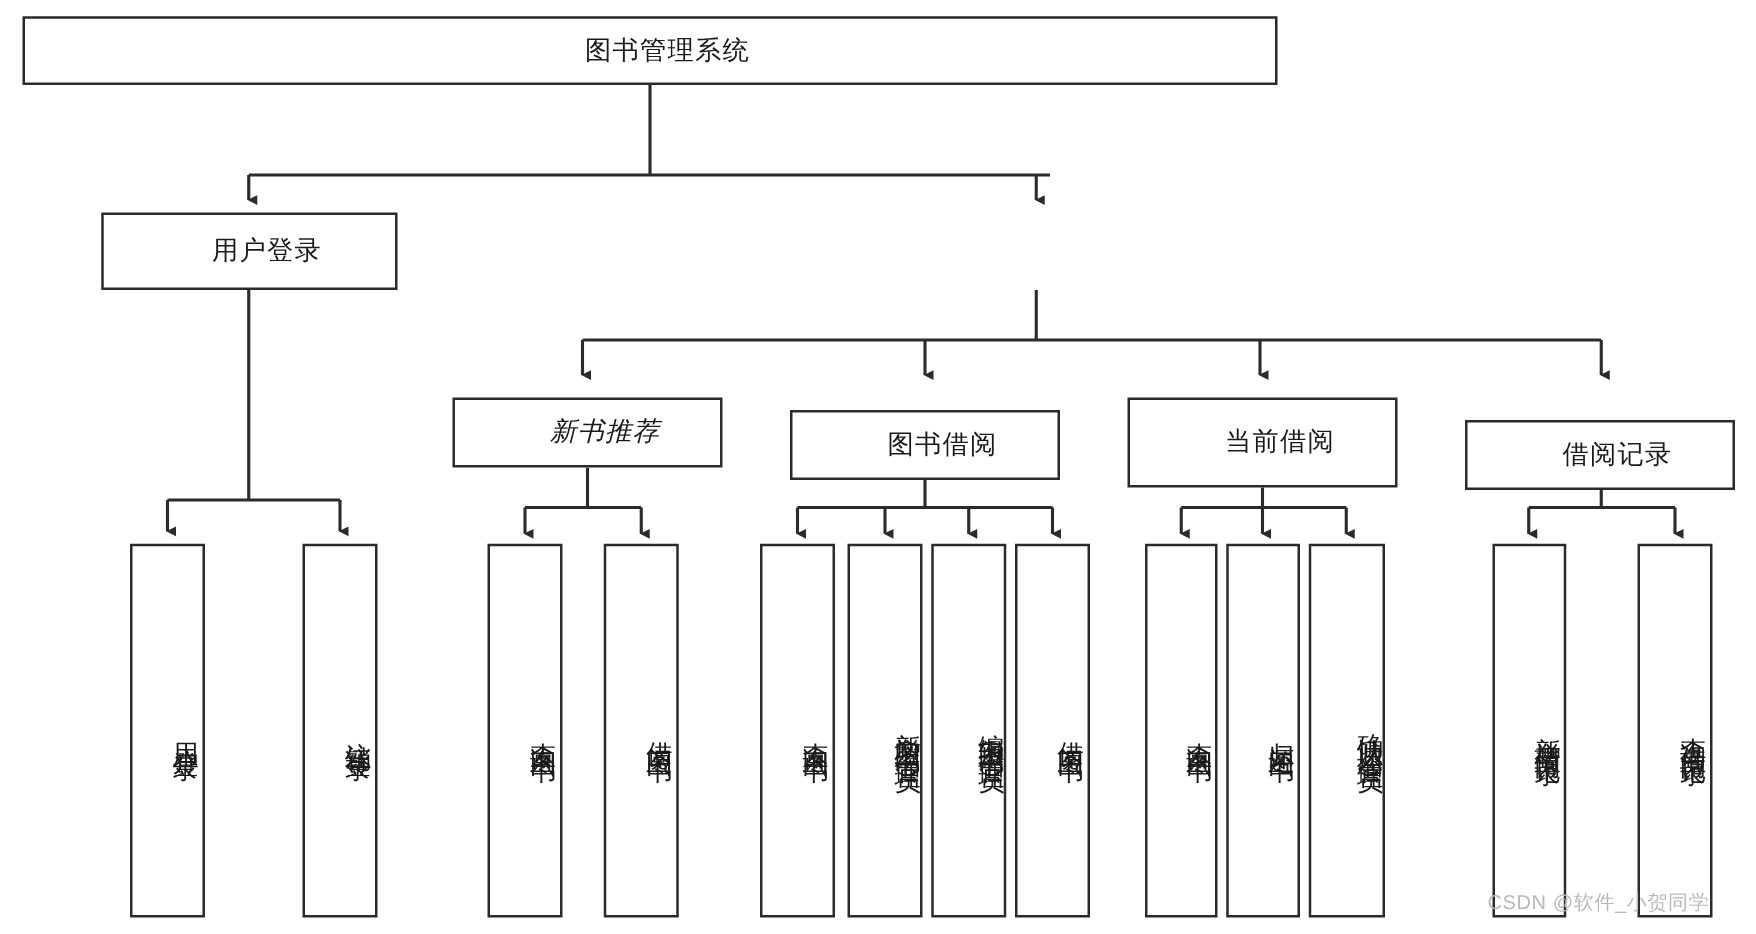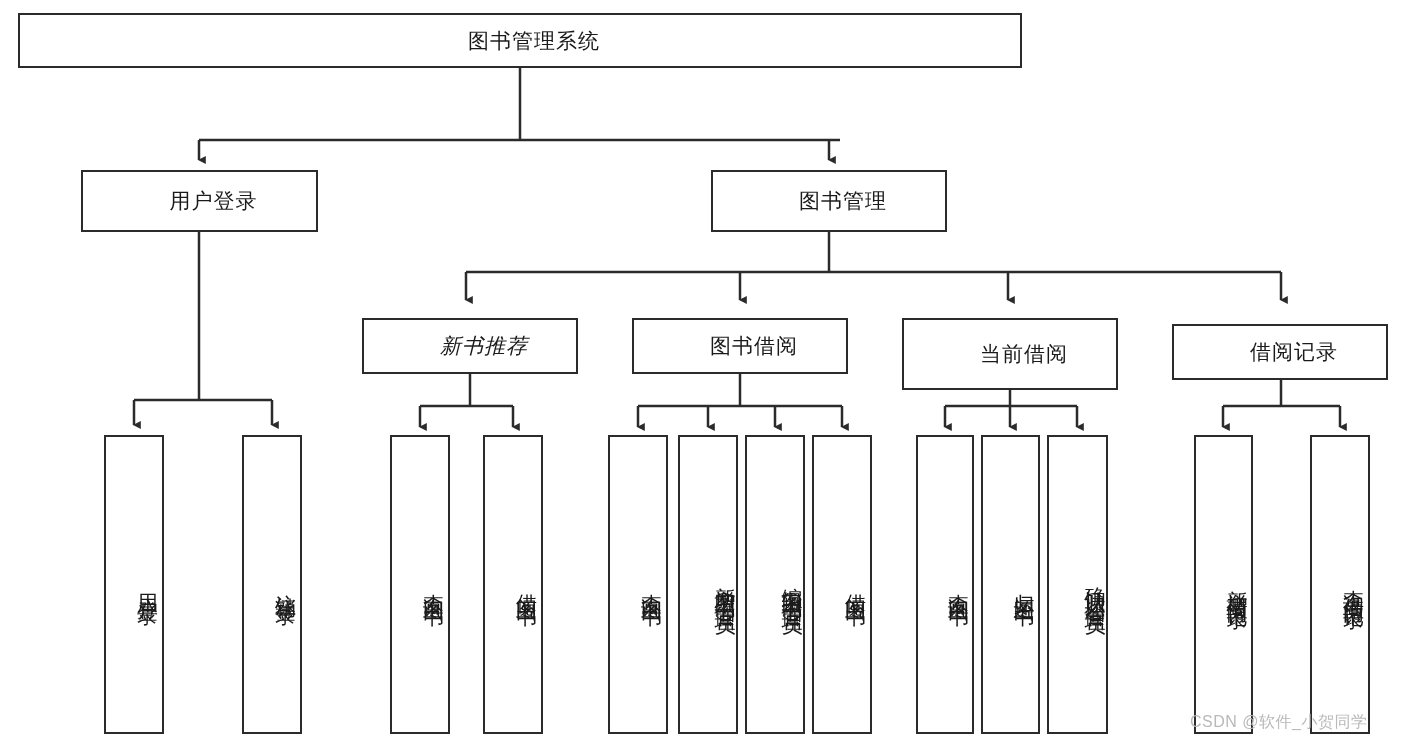--- a/index.html
+++ b/index.html
@@ -116,34 +116,31 @@
     </g>
   </svg>
 
   <div class="node node-h" style="left:18px; top:13px; width:1004px; height:55px;">
     <span>图书管理系统</span>
   </div>
 
   <div class="node node-h" style="left:81px; top:170px; width:237px; height:62px;">
     <span>用户登录</span>
   </div>
-  <div class="node node-h" style="left:711px; top:170px; width:236px; height:62px;">
-    <span>图书管理</span>
-  </div>
 
   <div class="node node-h" style="left:362px; top:318px; width:216px; height:56px;font-style:italic;">
     <span>新书推荐</span>
   </div>
-  <div class="node node-h" style="left:632px; top:318px; width:216px; height:56px;">
+  <div class="node node-h" style="left:632px; top:328px; width:216px; height:56px;">
     <span>图书借阅</span>
   </div>
   <div class="node node-h" style="left:902px; top:318px; width:216px; height:72px;">
     <span>当前借阅</span>
   </div>
-  <div class="node node-h" style="left:1172px; top:324px; width:216px; height:56px;">
+  <div class="node node-h" style="left:1172px; top:336px; width:216px; height:56px;">
     <span>借阅记录</span>
   </div>
 
   <div class="node node-v" style="left:104px; top:435px; width:60px; height:299px;">
     <span>用户登录</span>
   </div>
   <div class="node node-v" style="left:242px; top:435px; width:60px; height:299px;">
     <span>注销登录</span>
   </div>
 

